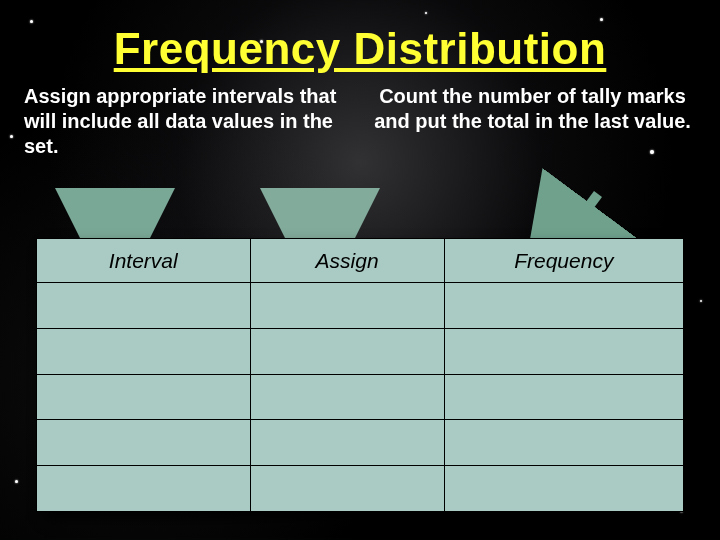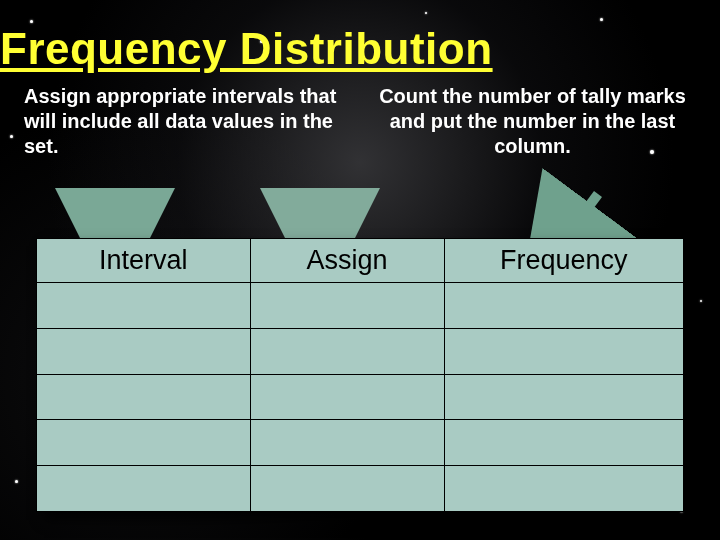--- a/index.html
+++ b/index.html
@@ -18,20 +18,21 @@
   }
   .star { position: absolute; width: 3px; height: 3px; background: #fff; border-radius: 50%; box-shadow: 0 0 2px #fff; }
   .s1 { top: 20px; left: 30px; } .s2 { top: 40px; left: 260px; } .s3 { top: 18px; left: 600px; }
   .s4 { top: 135px; left: 10px; } .s5 { top: 150px; left: 650px; width:4px; height:4px; }
   .s6 { top: 260px; left: 40px; } .s7 { top: 300px; left: 700px; width:2px; height:2px; }
   .s8 { top: 480px; left: 15px; } .s9 { top: 510px; left: 680px; } .s10 { top: 12px; left: 425px; width:2px; height:2px; }
 
   .slide { position: relative; width: 100%; height: 100%; }
 
   .title {
+    text-align: center;
     font-size: 44px;
     font-weight: bold;
     color: #ffff33;
     padding-top: 24px;
     letter-spacing: 0.5px;
     text-decoration: underline;
     text-underline-offset: 4px;
   }
 
   .blurbs {
@@ -64,24 +65,25 @@
   }
   table {
     width: 100%; height: 100%;
     border-collapse: collapse;
     background: #a9cbc3;
     box-shadow: 8px 8px 12px rgba(0,0,0,0.8);
   }
   th, td { border: 1px solid #000; }
   th {
     height: 44px;
-    font-size: 27px;
+    font-size: 21px;
     font-weight: normal;
     color: #000;
     text-align: center;
+    font-style: italic;
   }
   td { height: 44px; }
   col.c1 { width: 33%; } col.c2 { width: 30%; } col.c3 { width: 37%; }
 </style>
 </head>
 <body>
 
 <div class="bg">
   <div class="star s1"></div>
     <div class="star s2"></div>
@@ -94,21 +96,21 @@
     <div class="star s9"></div>
     <div class="star s10"></div>
 </div>
 
 <div class="slide">
 
   <div class="title">Frequency Distribution</div>
 
   <div class="blurbs">
     <div class="blurb left">Assign appropriate intervals that will include all data values in the set.</div>
-    <div class="blurb">Count the number of tally marks and put the number in the last column.</div>
+    <div class="blurb">Count the number of tally marks and put the total in the last value.</div>
   </div>
 
   <svg class="arrows" width="720" height="540">
     <defs>
       <marker id="ah1" markerWidth="12" markerHeight="12" refX="6" refY="6" orient="auto">
         <path d="M0,0 L12,6 L0,12 Z" fill="#7aa896"></path>
       </marker>
       <marker id="ah2" markerWidth="12" markerHeight="12" refX="6" refY="6" orient="auto">
         <path d="M0,0 L12,6 L0,12 Z" fill="#82ab9b"></path>
       </marker>

